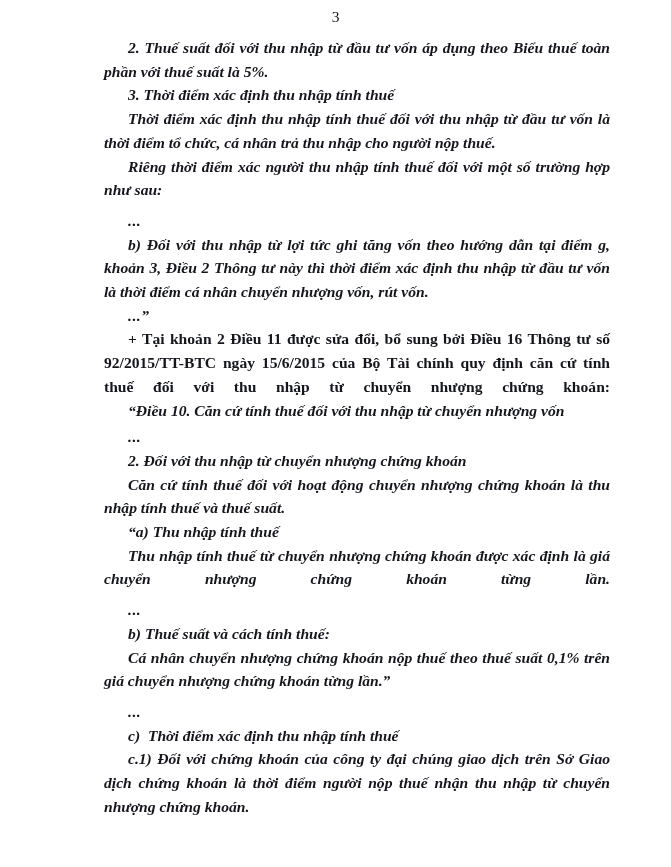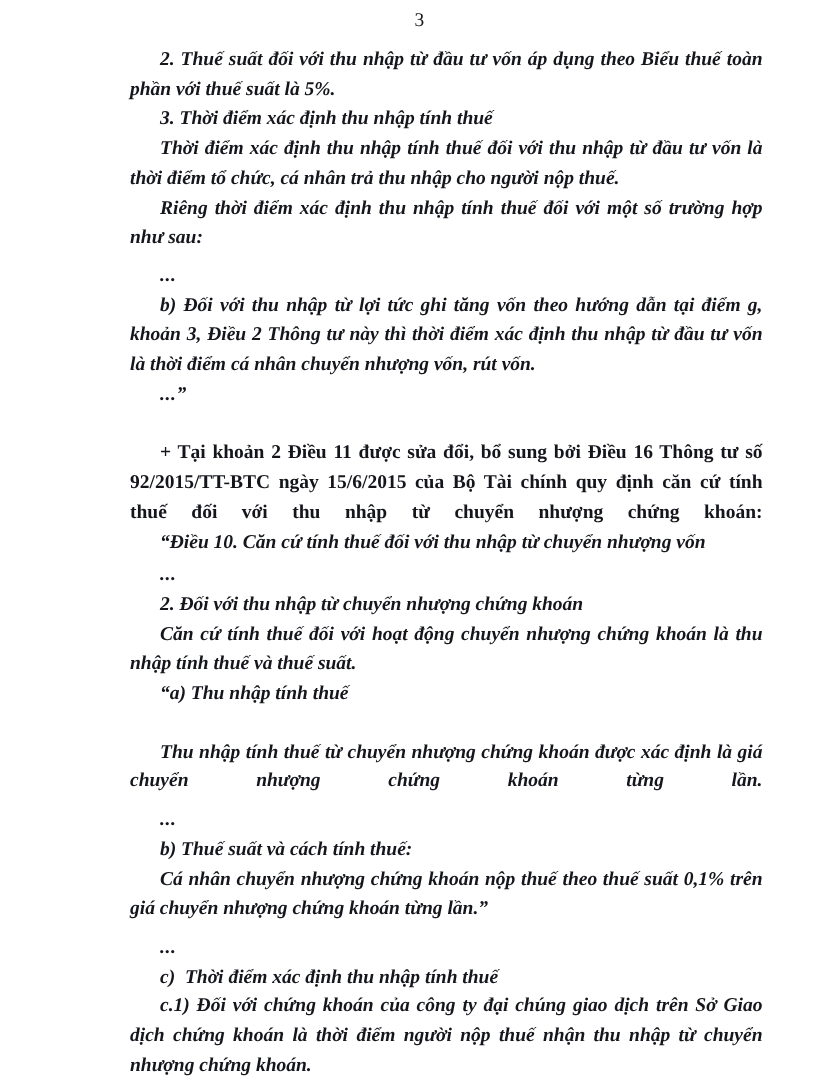--- a/index.html
+++ b/index.html
@@ -52,41 +52,40 @@
     font-style: normal;
   }
   p.para.ellipsis {
     text-indent: 24px;
     font-size: 15.6px;
     letter-spacing: 0.5px;
   }
   
   p.para.full-just {
     text-align-last: justify;
-    margin-top: 23px;
   }
   .spacer-sm { height: 7px; }
   .spacer-xs { height: 3px; }
 </style>
 </head>
 <body>
 
 <div class="page">
 
   <div class="page-number">3</div>
 
   <div class="body-col">
 
     <p class="para">2. Thuế suất đối với thu nhập từ đầu tư vốn áp dụng theo Biểu thuế toàn phần với thuế suất là 5%.</p>
 
     <p class="para">3. Thời điểm xác định thu nhập tính thuế</p>
 
     <p class="para">Thời điểm xác định thu nhập tính thuế đối với thu nhập từ đầu tư vốn là thời điểm tổ chức, cá nhân trả thu nhập cho người nộp thuế.</p>
 
-    <p class="para">Riêng thời điểm xác định thu nhập tính thuế đối với một số trường hợp như sau:</p>
+    <p class="para">Riêng thời điểm xác người thu nhập tính thuế đối với một số trường hợp như sau:</p>
 
     <div class="spacer-sm"></div>
 
     <p class="para ellipsis">...</p>
 
     <p class="para">b) Đối với thu nhập từ lợi tức ghi tăng vốn theo hướng dẫn tại điểm g, khoản 3, Điều 2 Thông tư này thì thời điểm xác định thu nhập từ đầu tư vốn là thời điểm cá nhân chuyển nhượng vốn, rút vốn.</p>
 
 
     <p class="para ellipsis">...”</p>
 

